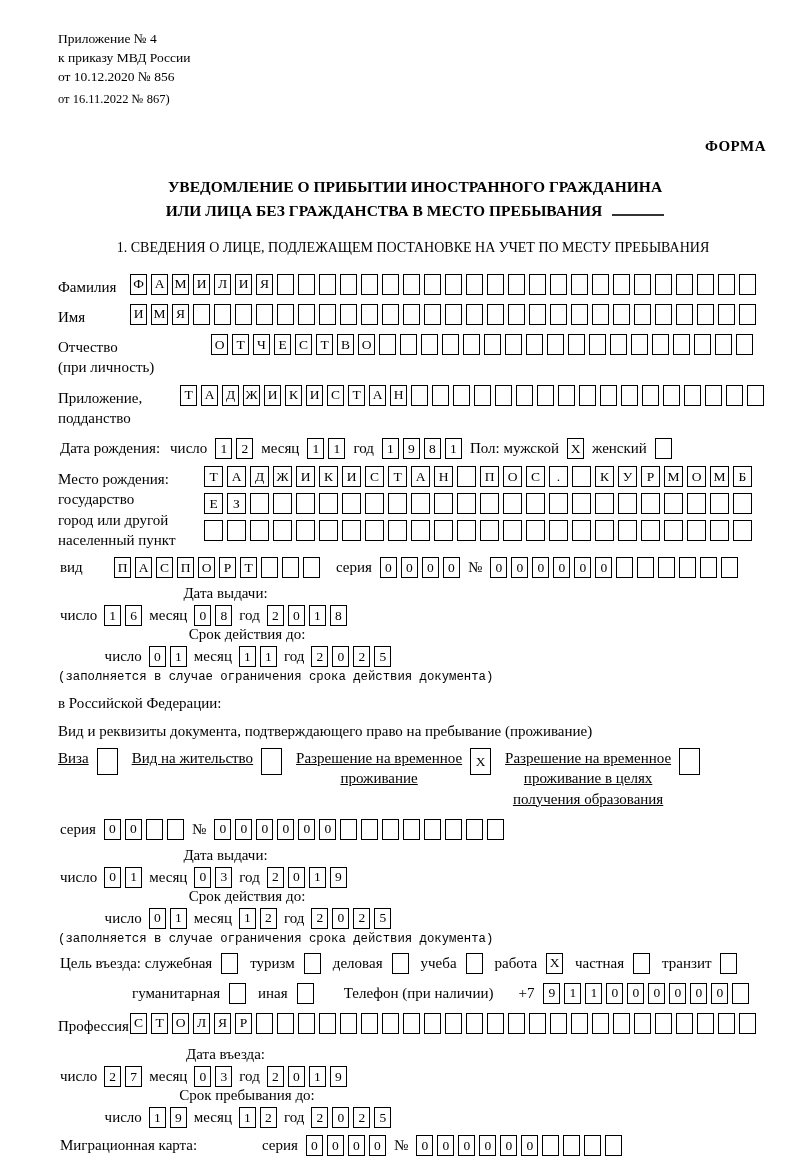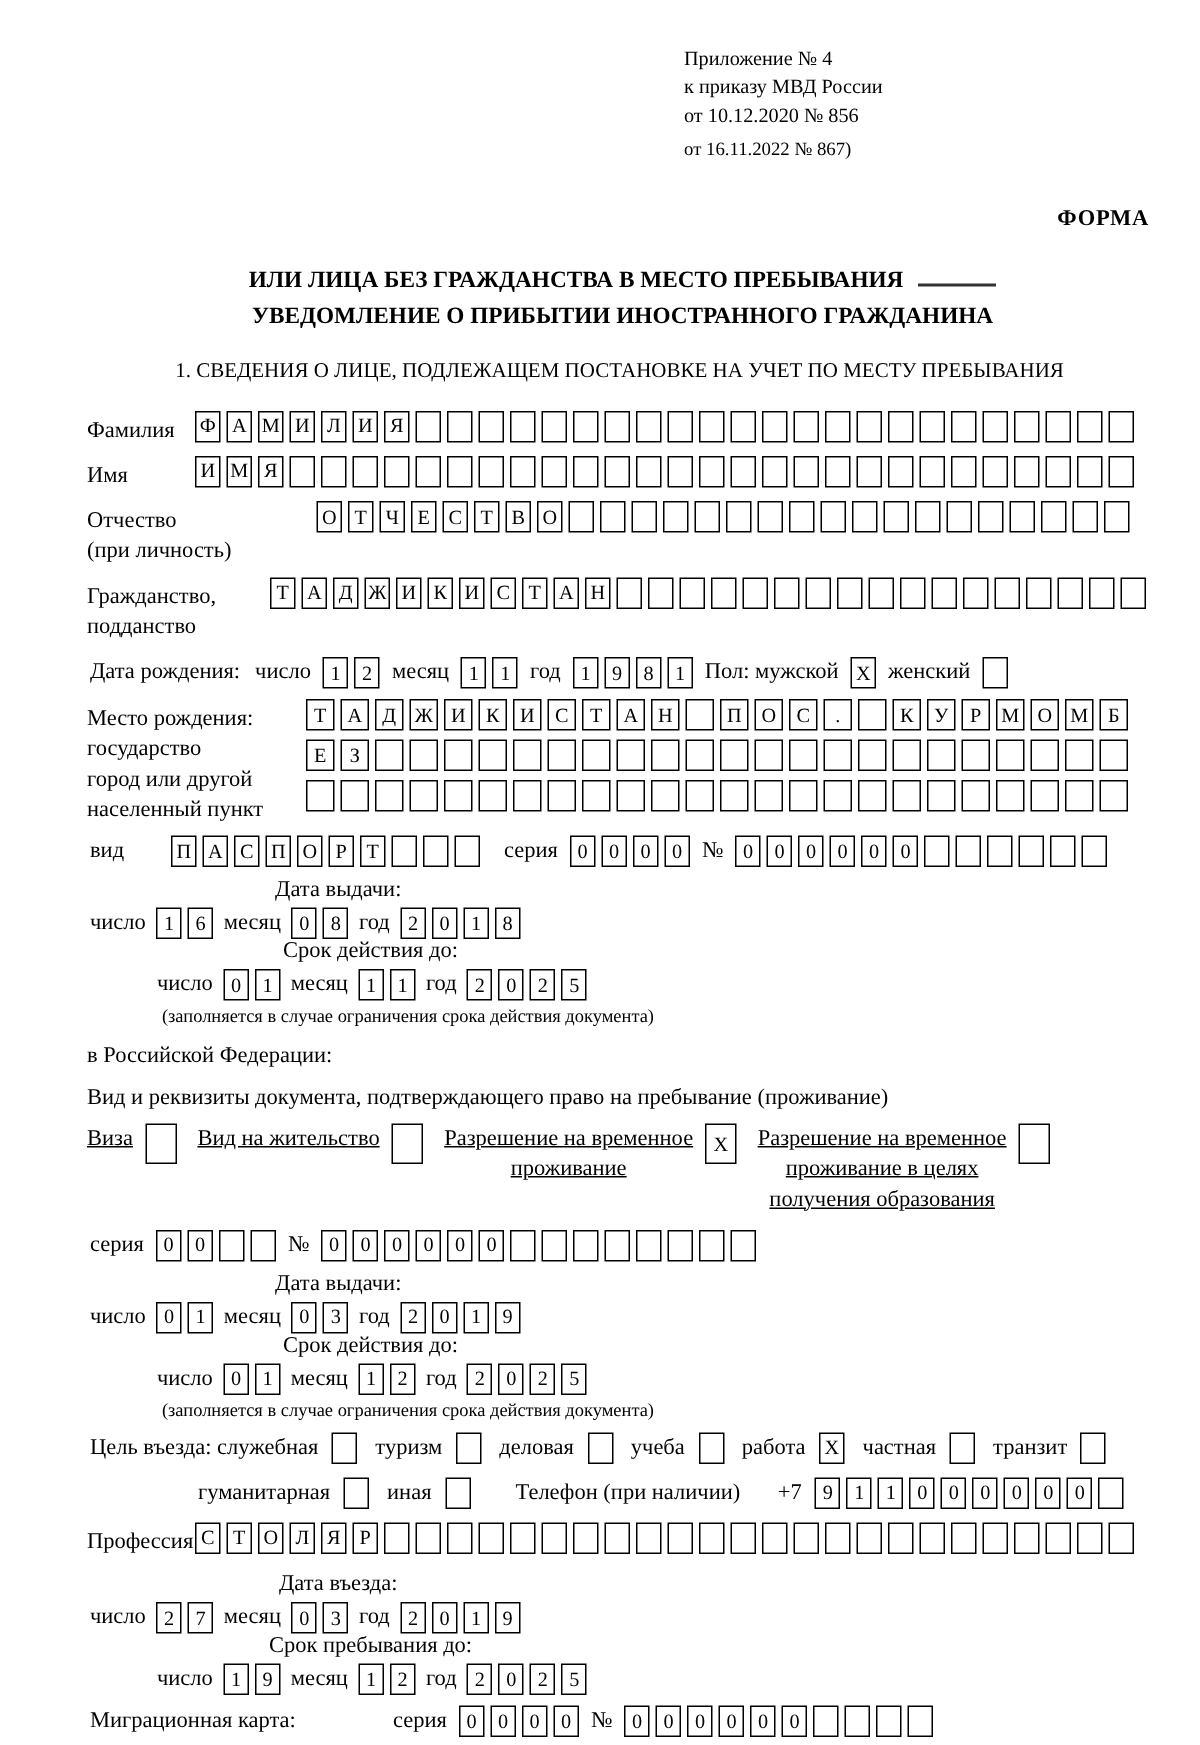--- a/index.html
+++ b/index.html
@@ -6,21 +6,21 @@
   html,body { background:#fff; }
   body {
     width:800px; height:1163px; overflow:hidden;
     color:#000;
     font-family:"Liberation Serif","DejaVu Serif",serif;
     font-size:15px;
   }
   .page { padding:30px 28px 8px 58px; width:800px; }
 
   
-  .hdr { margin-left:398px; line-height:1.4; font-size:13.5px; }
+  .hdr { line-height:1.4; font-size:13.5px; }
   .hdr-small { font-size:12.5px; margin-top:4px; line-height:1.35; }
   .form-label { text-align:right; font-weight:bold; margin:30px 6px 0 0; font-size:15px; letter-spacing:.5px; }
 
   .title { text-align:center; font-weight:bold; font-size:15.5px; margin-top:20px; line-height:1.55; }
   .blank-line { display:inline-block; width:52px; border-bottom:2px solid #333; height:13px; margin-left:10px; }
 
   .sec-title { font-weight:normal; font-size:14px; margin:17px 0 18px -4px; text-align:center; white-space:nowrap; }
 
   
   .row { display:flex; align-items:flex-start; margin-bottom:7px; }
@@ -33,21 +33,21 @@
   }
   .wide .cell { width:19px; }
   .stack { display:flex; flex-direction:column; gap:6px; }
   .inline { display:flex; align-items:center; gap:6px; flex-wrap:nowrap; }
   .word { padding:0 2px; white-space:nowrap; }
 
   
   .dates { display:flex; margin-bottom:7px;flex-direction:column; }
   .dtitle { text-align:center; margin-bottom:3px; }
   .dline { display:flex; align-items:center; gap:5px; }
-  .dnote { font-size:12.3px; text-align:right; margin-top:3px; white-space:nowrap; }
+  .dnote { font-size:12.3px; text-align:left; margin-top:3px; white-space:nowrap;font-family:Liberation Mono, monospace; }
 
   
   .permits { display:flex; align-items:flex-start; gap:14px; margin:4px 0 10px 0; }
   .p-item { display:flex; align-items:flex-start; gap:8px; }
   .p-text { text-align:center; line-height:1.35;text-decoration:underline; }
   .big .cell { width:21px; height:27px; }
 
   .purpose { display:flex; align-items:center; gap:7px; flex-wrap:nowrap; margin-bottom:9px; }
   .purpose .cells { margin-right:3px; }
 
@@ -65,22 +65,22 @@
     <div>Приложение № 4</div>
     <div>к приказу МВД России</div>
     <div>от 10.12.2020 № 856</div>
     <div class="hdr-small">
       <div>от 16.11.2022 № 867)</div>
     </div>
   </div>
   <div class="form-label">ФОРМА</div>
 
   <div class="title">
+    <div>УВЕДОМЛЕНИЕ О ПРИБЫТИИ ИНОСТРАННОГО ГРАЖДАНИНА</div>
     <div><span>ИЛИ ЛИЦА БЕЗ ГРАЖДАНСТВА В МЕСТО ПРЕБЫВАНИЯ</span><span class="blank-line"></span></div>
-    <div>УВЕДОМЛЕНИЕ О ПРИБЫТИИ ИНОСТРАННОГО ГРАЖДАНИНА</div>
   </div>
 
   <div class="sec-title">1. СВЕДЕНИЯ О ЛИЦЕ, ПОДЛЕЖАЩЕМ ПОСТАНОВКЕ НА УЧЕТ ПО МЕСТУ ПРЕБЫВАНИЯ</div>
 
   <div class="row">
     <span class="lbl" style="width:72px">Фамилия</span>
     <span class="cells">
         <span class="cell">Ф</span>
         <span class="cell">А</span>
         <span class="cell">М</span>
@@ -180,21 +180,21 @@
         <span class="cell"></span>
         <span class="cell"></span>
         <span class="cell"></span>
         <span class="cell"></span>
         <span class="cell"></span>
       </span>
   </div>
 
   <div class="row">
     <span class="lbl" style="width:122px">
-      <span style="display:block">Гражданство,</span>
+      <span style="display:block">Приложение,</span>
       <span style="display:block">подданство</span>
     </span>
     <span class="cells">
         <span class="cell">Т</span>
         <span class="cell">А</span>
         <span class="cell">Д</span>
         <span class="cell">Ж</span>
         <span class="cell">И</span>
         <span class="cell">К</span>
         <span class="cell">И</span>

